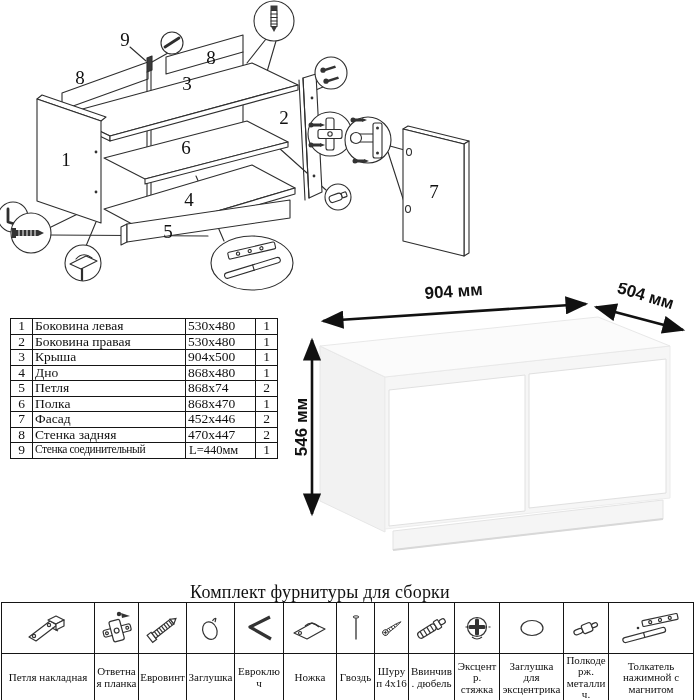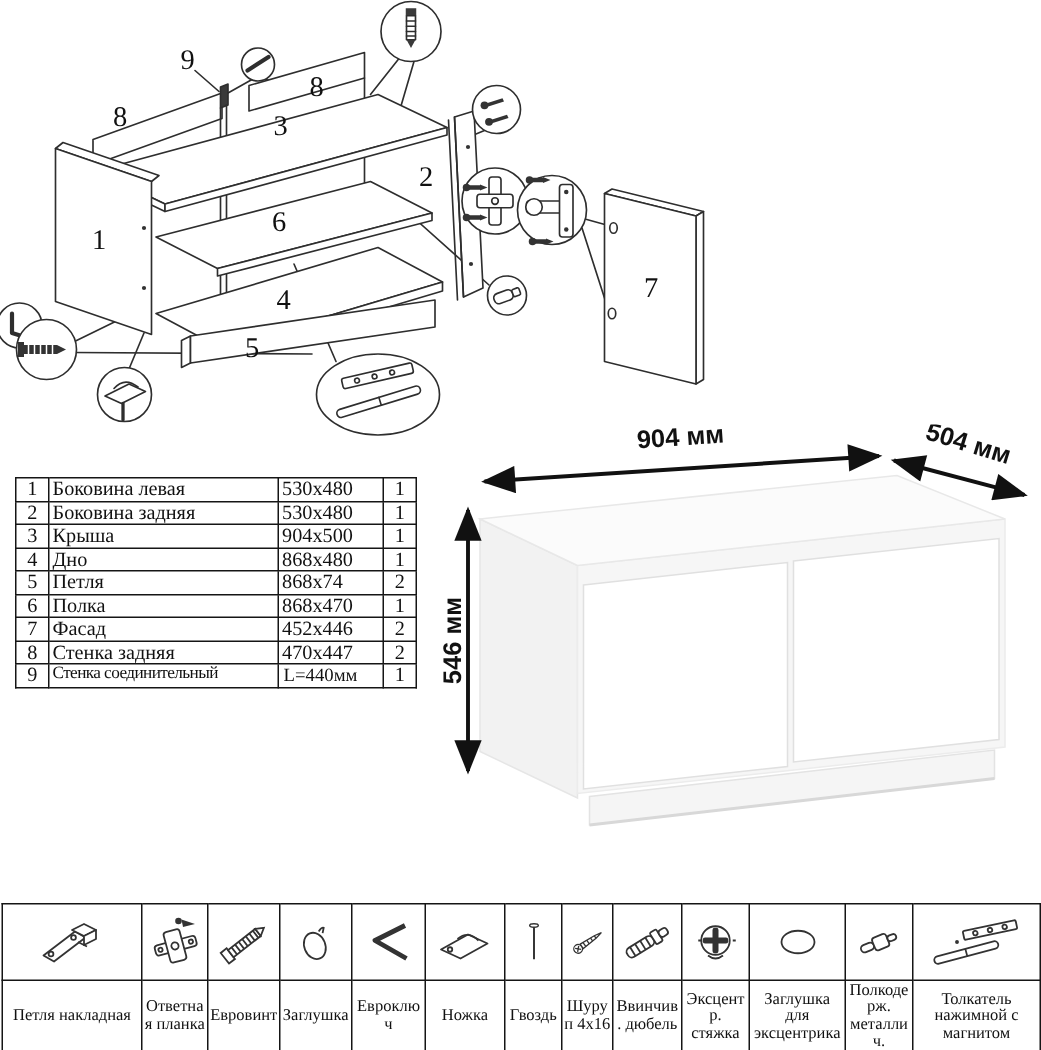--- a/index.html
+++ b/index.html
@@ -250,21 +250,21 @@
       </colgroup>
     <tbody>
       <tr>
         <td class="c-num">1</td>
         <td class="c-name">Боковина левая</td>
         <td class="c-size">530x480</td>
         <td class="c-qty">1</td>
       </tr>
       <tr>
         <td class="c-num">2</td>
-        <td class="c-name">Боковина задняя</td>
+        <td class="c-name">Боковина правая</td>
         <td class="c-size">530x480</td>
         <td class="c-qty">1</td>
       </tr>
       <tr>
         <td class="c-num">3</td>
         <td class="c-name">Крыша</td>
         <td class="c-size">904x500</td>
         <td class="c-qty">1</td>
       </tr>
       <tr>
@@ -299,20 +299,21 @@
       </tr>
       <tr class="condensed">
         <td class="c-num">9</td>
         <td class="c-name">Стенка соединительный</td>
         <td class="c-size">L=440мм</td>
         <td class="c-qty">1</td>
       </tr>
     </tbody>
   </table>
 
+  <div class="hw-title">Комплект фурнитуры для сборки</div>
 
   <table class="hw-table">
     <colgroup>
       <col style="width:93px">
         <col style="width:44px">
         <col style="width:48px">
         <col style="width:48px">
       <col style="width:49px">
         <col style="width:53px">
         <col style="width:38px">

